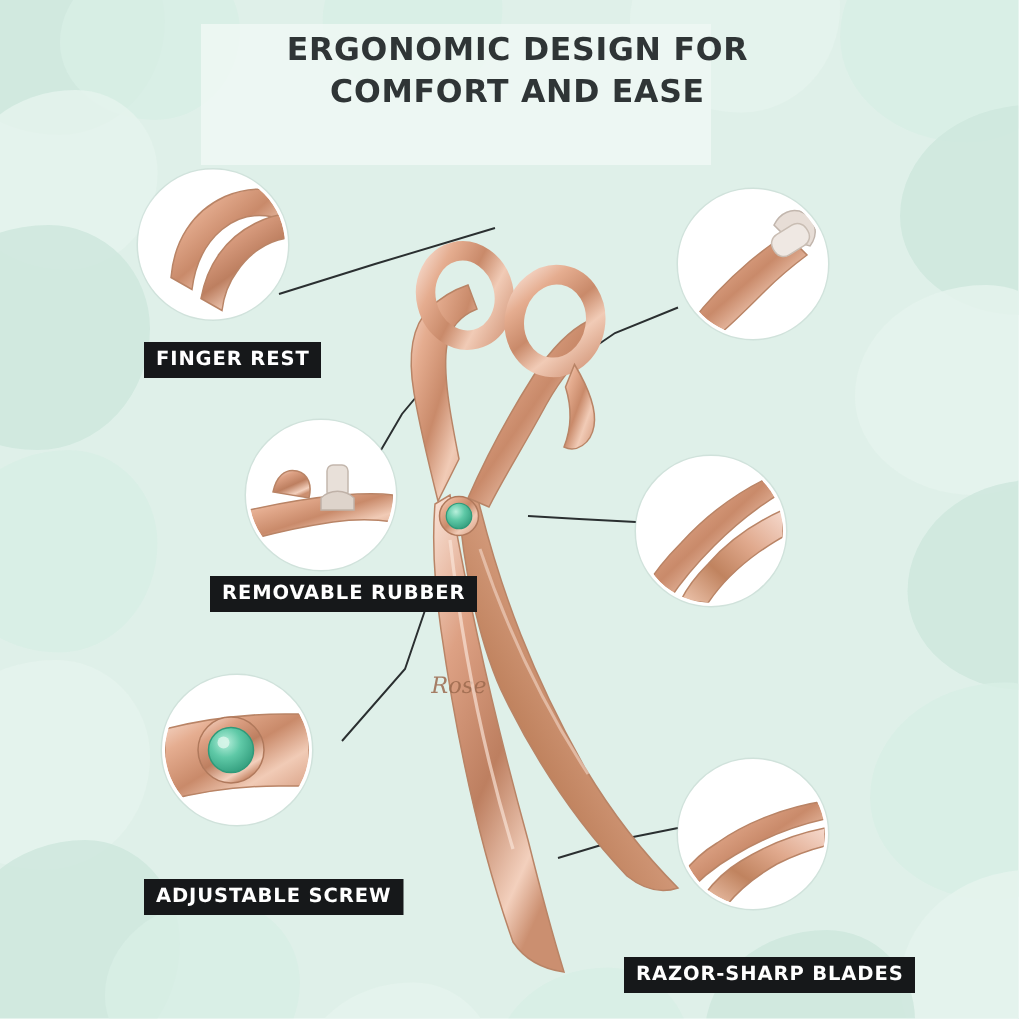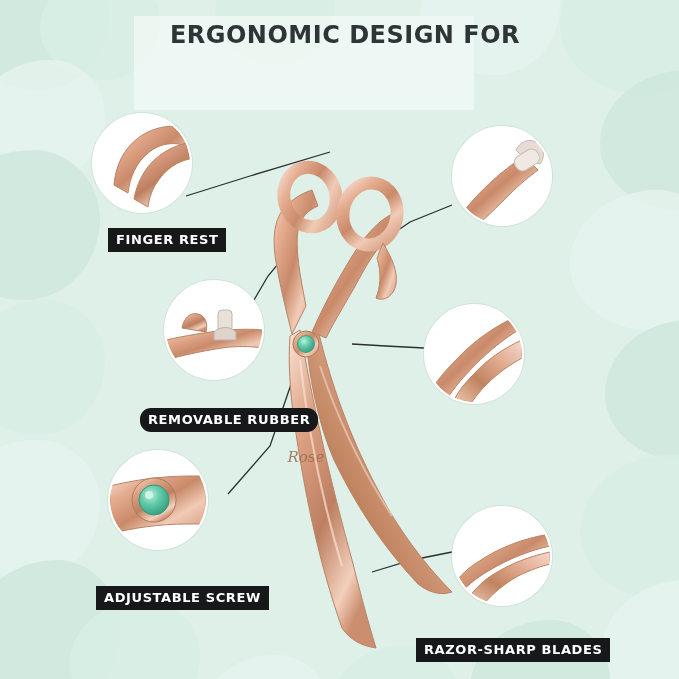--- a/index.html
+++ b/index.html
@@ -43,21 +43,21 @@
     opacity: 0.92;
   }
   #title {
     position: absolute;
     left: 95px;
     top: 20px;
     width: 500px;
     text-align: center;
     font-family: "DejaVu Sans", sans-serif;
     font-weight: bold;
-    font-size: 24px;
+    font-size: 21px;
     line-height: 1.33;
     letter-spacing: 0.5px;
     color: #2f3536;
     text-transform: uppercase;
   }
 
   
   .callout {
     position: absolute;
     border-radius: 50%;
@@ -125,20 +125,21 @@
   <div class="blob pale" style="left:600px; top:580px; width:150px; height:145px;"></div>
   <div class="blob" style="left:470px; top:620px; width:140px; height:130px;"></div>
   <div class="blob light" style="left:330px; top:645px; width:130px; height:120px;"></div>
   <div class="blob pale" style="left:200px; top:655px; width:130px; height:120px;"></div>
   <div class="blob light" style="left:215px; top:-45px; width:120px; height:110px;"></div>
   <div class="blob pale" style="left:420px; top:-55px; width:140px; height:130px;"></div>
 
   <div id="title-band"></div>
   <div id="title">
     <div>Ergonomic Design For</div>
+    <div>Comfort and Ease</div>
   </div>
 
   <svg id="leaders" viewBox="0 0 679 679">
     <g stroke="#2a2f30" stroke-width="1.3" fill="none">
 
       <path d="M186,196 L250,176 L330,152"></path>
 
       <path d="M452,205 L410,222 L372,248"></path>
 
       <path d="M254,300 L268,276 L288,252"></path>
@@ -212,21 +213,21 @@
   </svg>
 
   <div class="callout" style="left:92px; top:113px; width:96px; height:96px;">
     <div class="inner">
       <svg viewBox="0 0 96 96" width="96" height="96">
         <path d="M20,70 C22,46 34,26 56,16 C70,10 84,10 96,14 L96,32 C80,26 66,28 54,38 C42,48 36,62 34,78 Z" fill="url(#gold1)" stroke="#b98466" stroke-width="1"></path>
         <path d="M40,84 C44,62 56,44 76,34 C84,30 92,28 96,28 L96,44 C84,46 72,54 64,66 C58,74 55,84 54,92 Z" fill="url(#gold2)" stroke="#b98466" stroke-width="1"></path>
       </svg>
     </div>
   </div>
-  <div class="label" style="left:108px; top:228px;">Finger Rest</div>
+  <div class="label" style="left:96px; top:228px;">Finger Rest</div>
 
   <div class="callout" style="left:452px; top:126px; width:96px; height:96px;">
     <div class="inner">
       <svg viewBox="0 0 96 96" width="96" height="96">
         <path d="M6,88 C18,72 32,58 46,46 C56,38 64,32 70,28 L84,42
                  C76,48 66,56 56,66 C42,80 30,92 24,96 L6,96 Z" fill="url(#gold1)" stroke="#b98466" stroke-width="1"></path>
         <path d="M62,22 C66,14 74,10 82,14 C90,18 92,28 86,36 L72,32 Z" fill="#e7ddd6" stroke="#c2b6ad" stroke-width="1"></path>
         <rect x="60" y="24" width="26" height="16" rx="7" transform="rotate(-32 73 32)" fill="#efe8e3" stroke="#c9bdb3" stroke-width="1"></rect>
       </svg>
     </div>
@@ -236,21 +237,21 @@
     <div class="inner">
       <svg viewBox="0 0 96 96" width="96" height="96">
         <path d="M0,58 C18,54 40,50 62,48 C76,47 88,47 96,48 L96,66
                  C84,64 70,64 56,66 C36,69 14,74 0,78 Z" fill="url(#gold1)" stroke="#b98466" stroke-width="1"></path>
         <path d="M16,46 C18,36 24,30 32,32 C40,34 42,42 40,50 Z" fill="url(#gold2)" stroke="#b98466" stroke-width="1"></path>
         <rect x="52" y="28" width="14" height="22" rx="4" fill="#e8e0d9" stroke="#c3b7ad" stroke-width="1"></rect>
         <path d="M48,50 C54,44 64,44 70,50 L70,58 L48,58 Z" fill="#ded4cb" stroke="#bfb2a8" stroke-width="1"></path>
       </svg>
     </div>
   </div>
-  <div class="label" style="left:140px; top:408px;border-radius:11px;">Removable Rubber</div>
+  <div class="label" style="left:140px; top:384px;">Removable Rubber</div>
 
   <div class="callout" style="left:424px; top:304px; width:96px; height:96px;">
     <div class="inner">
       <svg viewBox="0 0 96 96" width="96" height="96">
         <path d="M96,8 C72,18 48,34 28,56 C18,66 10,76 4,86 L20,94
                  C28,82 38,70 50,58 C66,42 82,30 96,22 Z" fill="url(#gold1)" stroke="#b98466" stroke-width="1"></path>
         <path d="M96,34 C78,42 60,54 46,70 C38,78 32,86 28,94 L46,96
                  C54,84 66,72 80,62 C86,58 92,54 96,52 Z" fill="url(#gold3)" stroke="#b98466" stroke-width="1"></path>
       </svg>
     </div>

